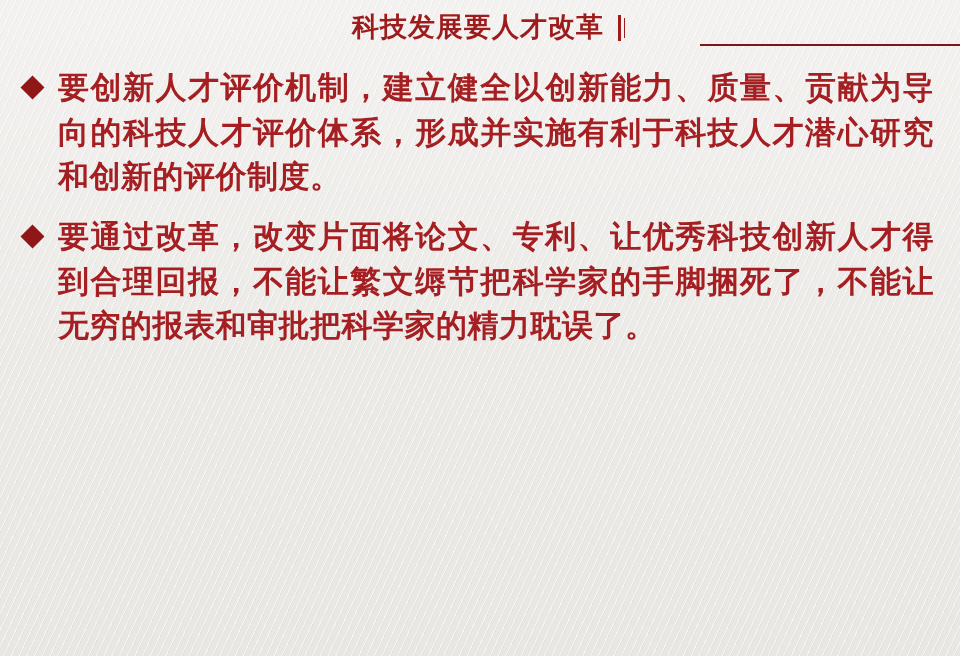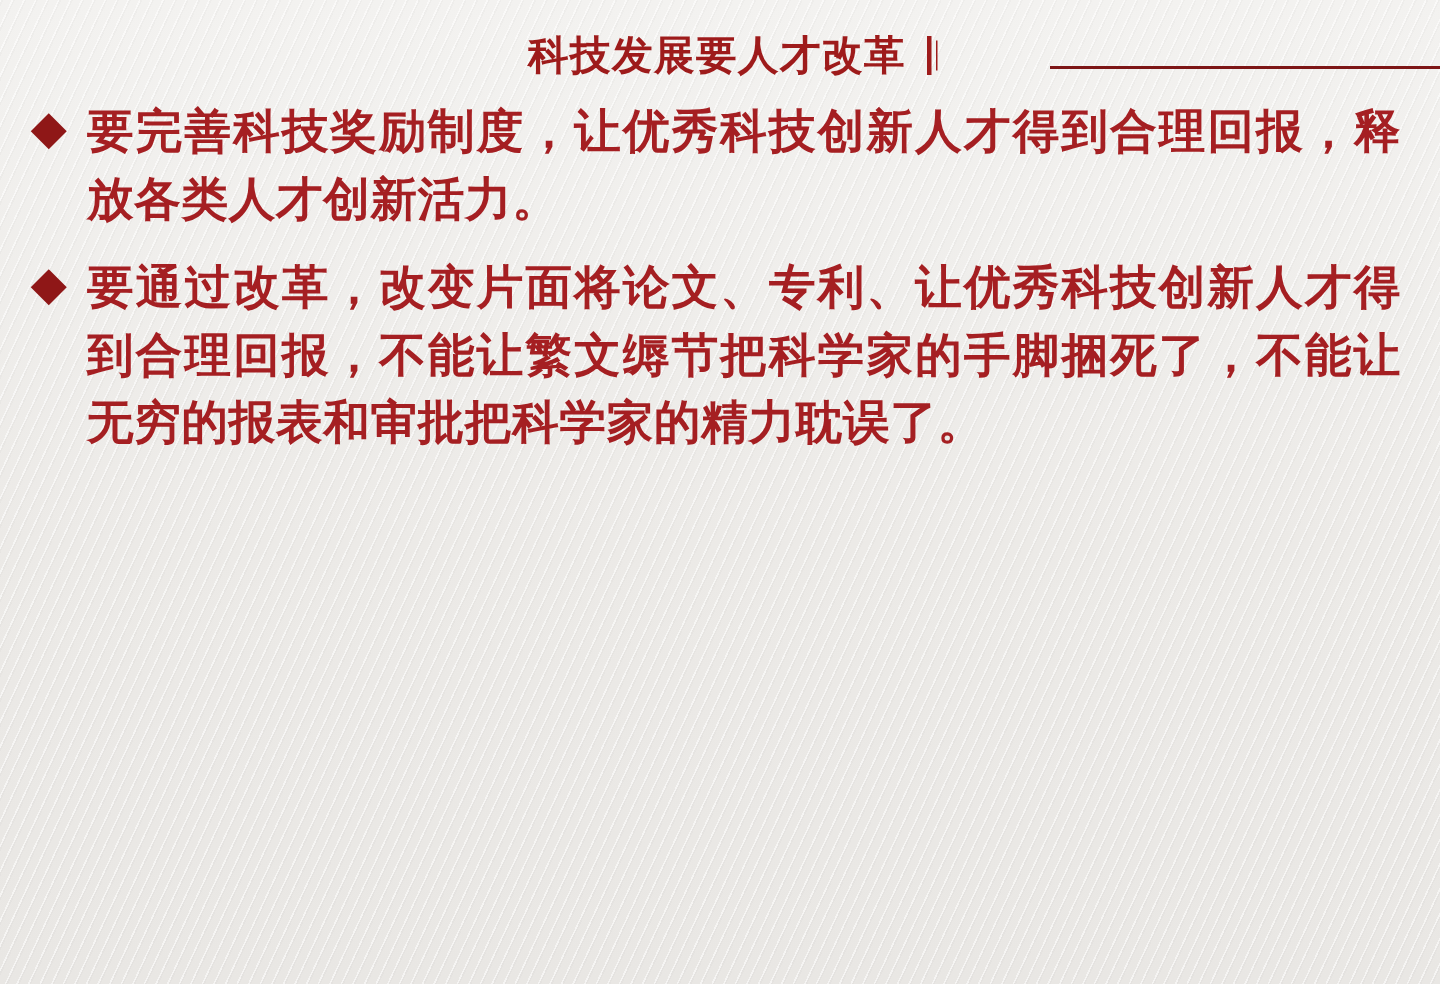--- a/index.html
+++ b/index.html
@@ -41,21 +41,20 @@
   }
 
   
   .header {
     position: absolute;
     top: 14px;
     left: 0;
     right: 16px;
     height: 46px;
     display: flex;
-    align-items: center;
     justify-content: flex-start;
     padding-left: 352px;
   }
   .header-title {
     font-size: 27px;
     font-weight: bold;
     color: #9e1b1b;
     letter-spacing: 1px;
     white-space: nowrap;
     line-height: 1;
@@ -134,20 +133,20 @@
     <div class="header-sep">
       <span class="bar"></span>
       <span class="bar thin"></span>
     </div>
   </div>
   <div class="header-rule"></div>
 
   <div class="content">
     <div class="bullet-item">
       <span class="diamond"></span>
-      <div class="bullet-text">要完善科技奖励制度，让优秀科技创新人才得到合理回报，释放各类人才创新活力。</div>
+      <div class="bullet-text">要创新人才评价机制，建立健全以创新能力、质量、贡献为导向的科技人才评价体系，形成并实施有利于科技人才潜心研究和创新的评价制度。</div>
     </div>
     <div class="bullet-item">
       <span class="diamond"></span>
       <div class="bullet-text">要通过改革，改变片面将论文、专利、让优秀科技创新人才得到合理回报，不能让繁文缛节把科学家的手脚捆死了，不能让无穷的报表和审批把科学家的精力耽误了。</div>
     </div>
   </div>
 </div>
 
 </body></html>

